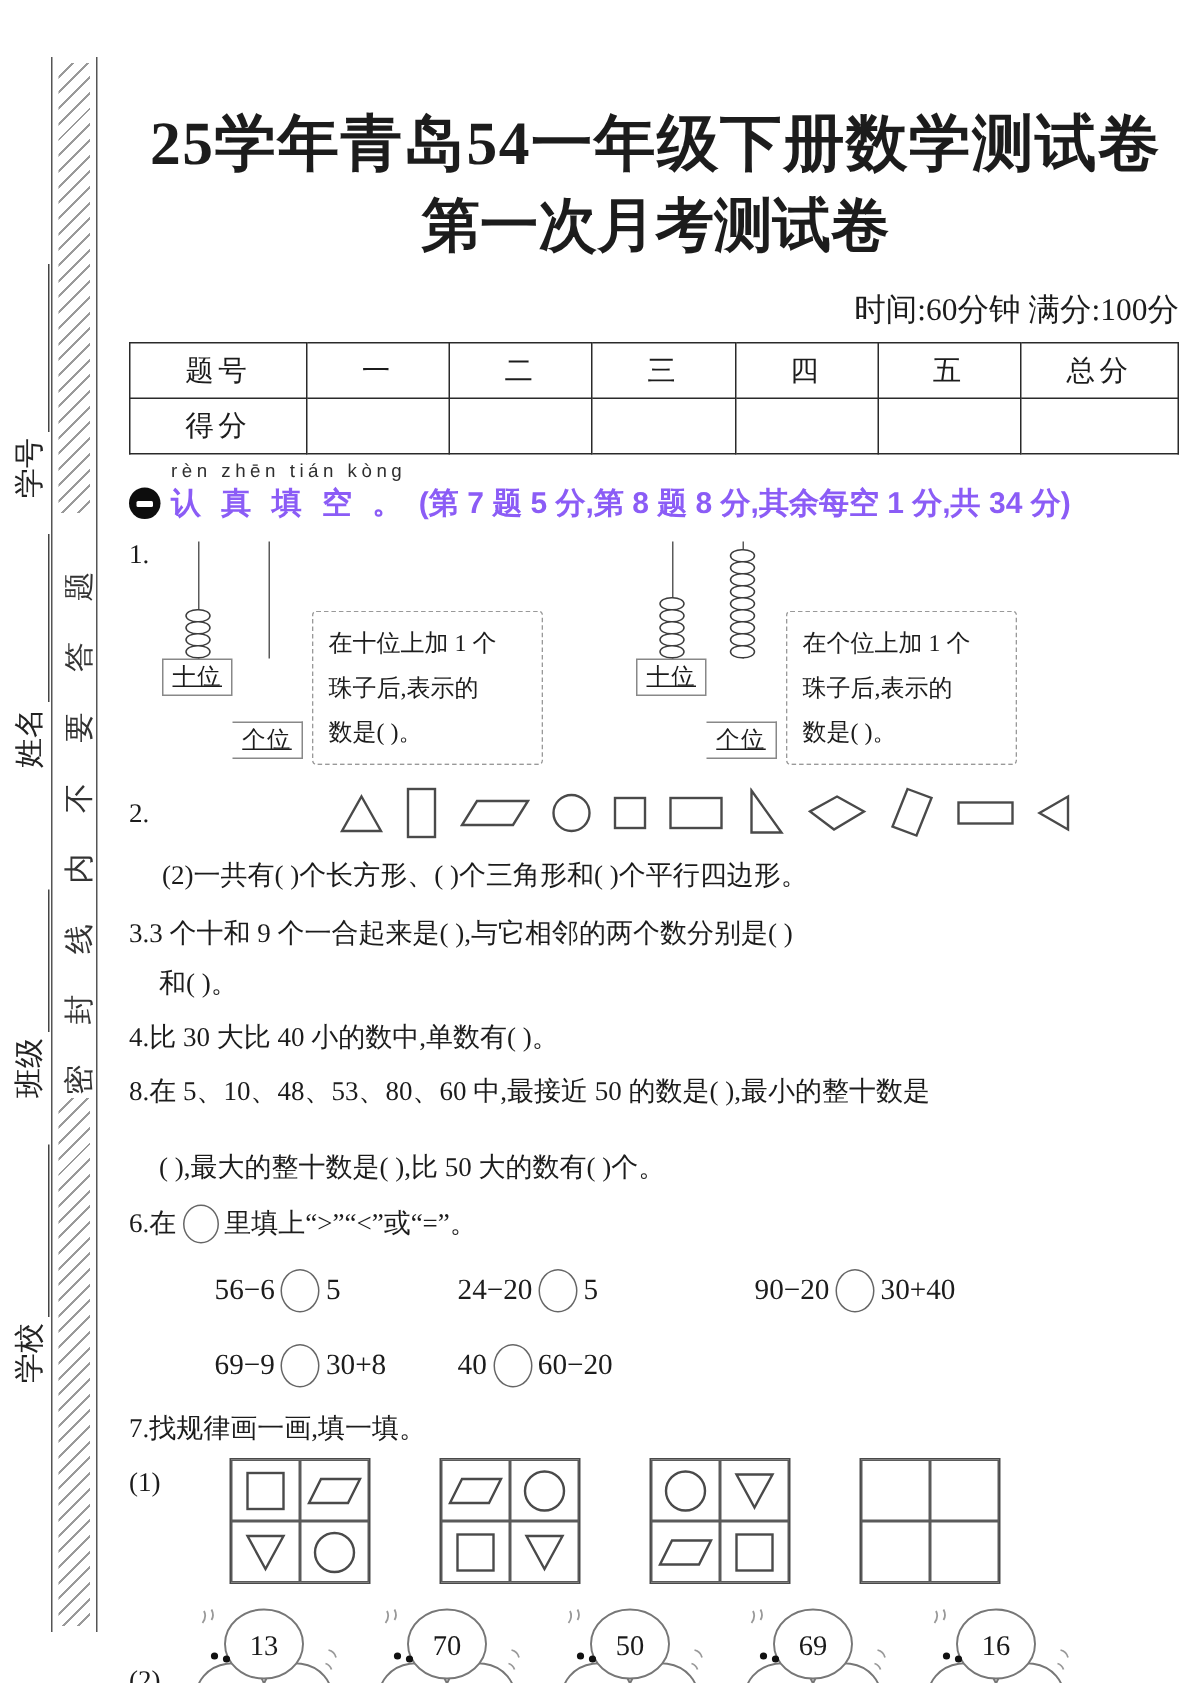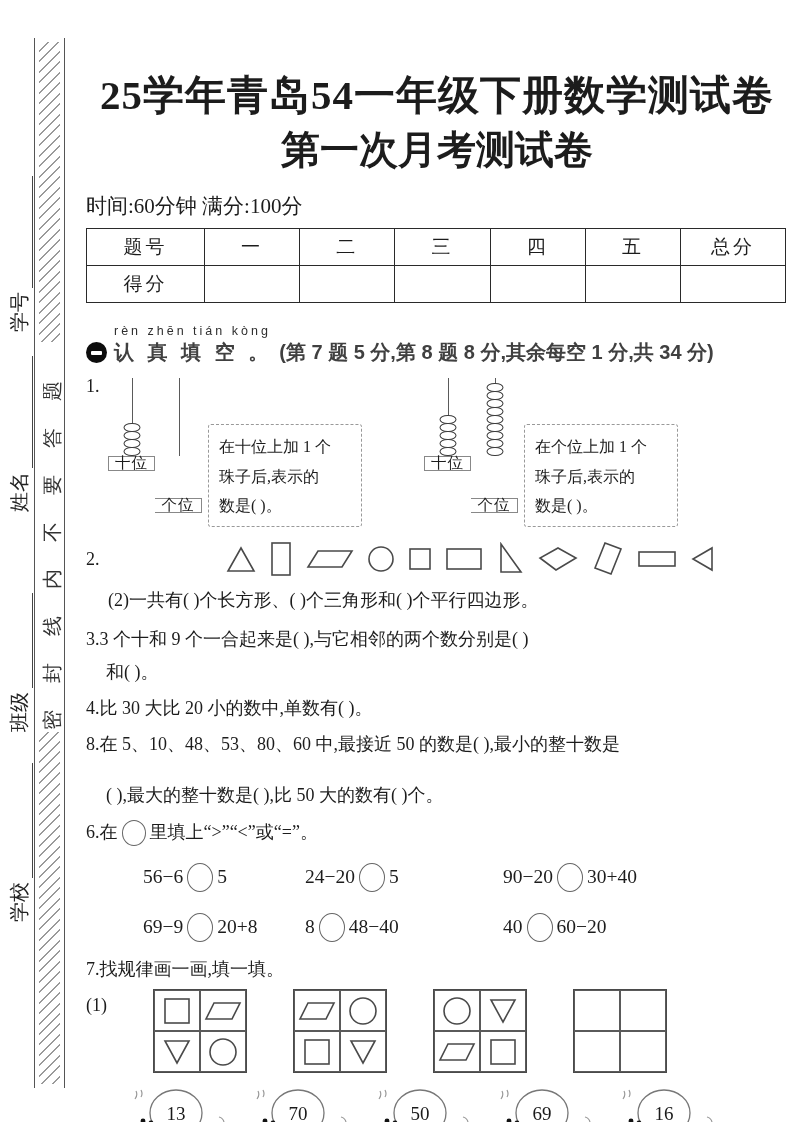--- a/index.html
+++ b/index.html
@@ -26,34 +26,34 @@
   .hatch-bottom { top:694px; bottom:4px; }
   .seal-text { position:absolute; left:4px; top:692px; width:382px;
     transform:rotate(-90deg); transform-origin:0 0; font-size:20px; color:#333;
     letter-spacing:27px; white-space:nowrap; }
 
   
   .content { position:absolute; left:86px; top:58px; width:702px; }
   .title1 { text-align:center; font-size:41px; font-weight:900; letter-spacing:1px;
     margin-top:12px; line-height:1.25; }
   .title2 { text-align:center; font-size:39px; font-weight:900; margin-top:2px; }
-  .meta { font-size:21px; margin-top:15px; padding-right:2px; }
+  .meta { text-align:right; font-size:21px; margin-top:15px; padding-right:2px; }
 
   table.score { border-collapse:collapse; width:700px; margin-top:8px;
     table-layout:fixed; }
   table.score td { border:1.7px solid #2a2a2a; height:37px; text-align:center;
     font-size:19px; letter-spacing:3px; }
   table.score td:first-child { width:118px; } table.score td:last-child { width:105px; }
 
-  .sec-hdr { margin-top:21px; }
+  .sec-hdr { margin-top:4px; }
   .pinyin { font-family:"Liberation Sans","DejaVu Sans",sans-serif; font-size:12.5px;
     color:#2e2e2e; margin-left:28px; letter-spacing:3px; }
   .hdr-line { display:flex; align-items:center; gap:7px; margin-top:1px;
     font-family:"Liberation Sans","DejaVu Sans",sans-serif; font-weight:bold;
-    font-size:20px; color:#404040; }
+    font-size:20px; color:#8b5cf6; }
   .num-icon { flex:0 0 auto; width:21px; height:21px; background:#0d0d0d;
     border-radius:50%; position:relative; }
   .num-icon::after { content:""; position:absolute; left:5px; top:9px; width:11px;
     height:3.6px; background:#fff; border-radius:1px; }
   .hdr-title { letter-spacing:4px; }
 
   .q { font-size:18px; }
   .q-num { font-size:18px; flex:0 0 22px; }
 
   
@@ -62,22 +62,22 @@
   .rods { display:flex; }
   .rod { position:relative; width:47px; height:78px; }
   .rod-line { position:absolute; left:50%; top:0; bottom:0; width:1.7px;
     background:#5a5a5a; }
   .beads { position:absolute; left:50%; bottom:0; transform:translateX(-50%);
     display:flex; flex-direction:column-reverse; }
   .bead { width:17px; height:9.5px; border:1.6px solid #3c3c3c; border-radius:50%;
     background:#fff; margin-top:-1.5px; }
   .plate { display:flex; }
   .plate span { display:flex; align-items:center; justify-content:center;
-    width:47px; height:15px; border:1.3px solid #888; font-size:15.5px;
-    letter-spacing:1px; }
+    width:47px; height:25px; border:1.3px solid #888; font-size:15.5px;
+    letter-spacing:1px;text-decoration:underline; }
   .plate span + span { border-left:none;margin-top:42px; }
   .dash-box { border:1.7px dashed #999; border-radius:3px; padding:7px 10px 5px;
     font-size:16px; line-height:1.85; margin-left:6px; width:154px;margin-top:48px; }
   .gap2 { margin-left:62px; }
 
   
   .q2 { margin-top:14px; }
   .q2-top { display:flex; align-items:center; }
   .shape-row { display:flex; align-items:center; gap:13px; margin-left:118px; }
   .q2 .qline { margin-top:11px; padding-left:22px; }
@@ -301,36 +301,35 @@
       </div>
       <div class="qline">(2)一共有(     )个长方形、(     )个三角形和(     )个平行四边形。</div>
     </div>
 
     <div class="q q3">
       <div class="qline">3.3 个十和 9 个一合起来是(         ),与它相邻的两个数分别是(         )</div>
       <div class="qline">和(         )。</div>
     </div>
 
     <div class="q q4">
-      <div class="qline">4.比 30 大比 20 小的数中,单数有(                                     )。</div>
+      <div class="qline">4.比 30 大比 40 小的数中,单数有(                                     )。</div>
     </div>
 
     <div class="q q5">
       <div class="qline">8.在 5、10、48、53、80、60 中,最接近 50 的数是(        ),最小的整十数是</div>
       <div class="qline">(        ),最大的整十数是(        ),比 50 大的数有(       )个。</div>
     </div>
 
     <div class="q q6">
       <div><span>6.在</span><span class="hdr-circle"></span><span>里填上“&gt;”“&lt;”或“=”。</span></div>
       <div class="q6-items">
         <div><span>56−6</span><span class="cmp-circle"></span><span>5</span></div>
         <div><span>24−20</span><span class="cmp-circle"></span><span>5</span></div>
         <div><span>90−20</span><span class="cmp-circle"></span><span>30+40</span></div>
-        <div><span>69−9</span><span class="cmp-circle"></span><span>20+8</span></div>
-        <div><span>8</span><span class="cmp-circle"></span><span>48−40</span></div>
+        <div><span>69−9</span><span class="cmp-circle"></span><span>30+8</span></div>
         <div><span>40</span><span class="cmp-circle"></span><span>60−20</span></div>
       </div>
     </div>
 
     <div class="q q7">
       <div>7.找规律画一画,填一填。</div>
       <div class="part1">
         <span class="part-label">(1)</span>
         <div class="part1" style="margin-top:0">
             <div class="grid7">

